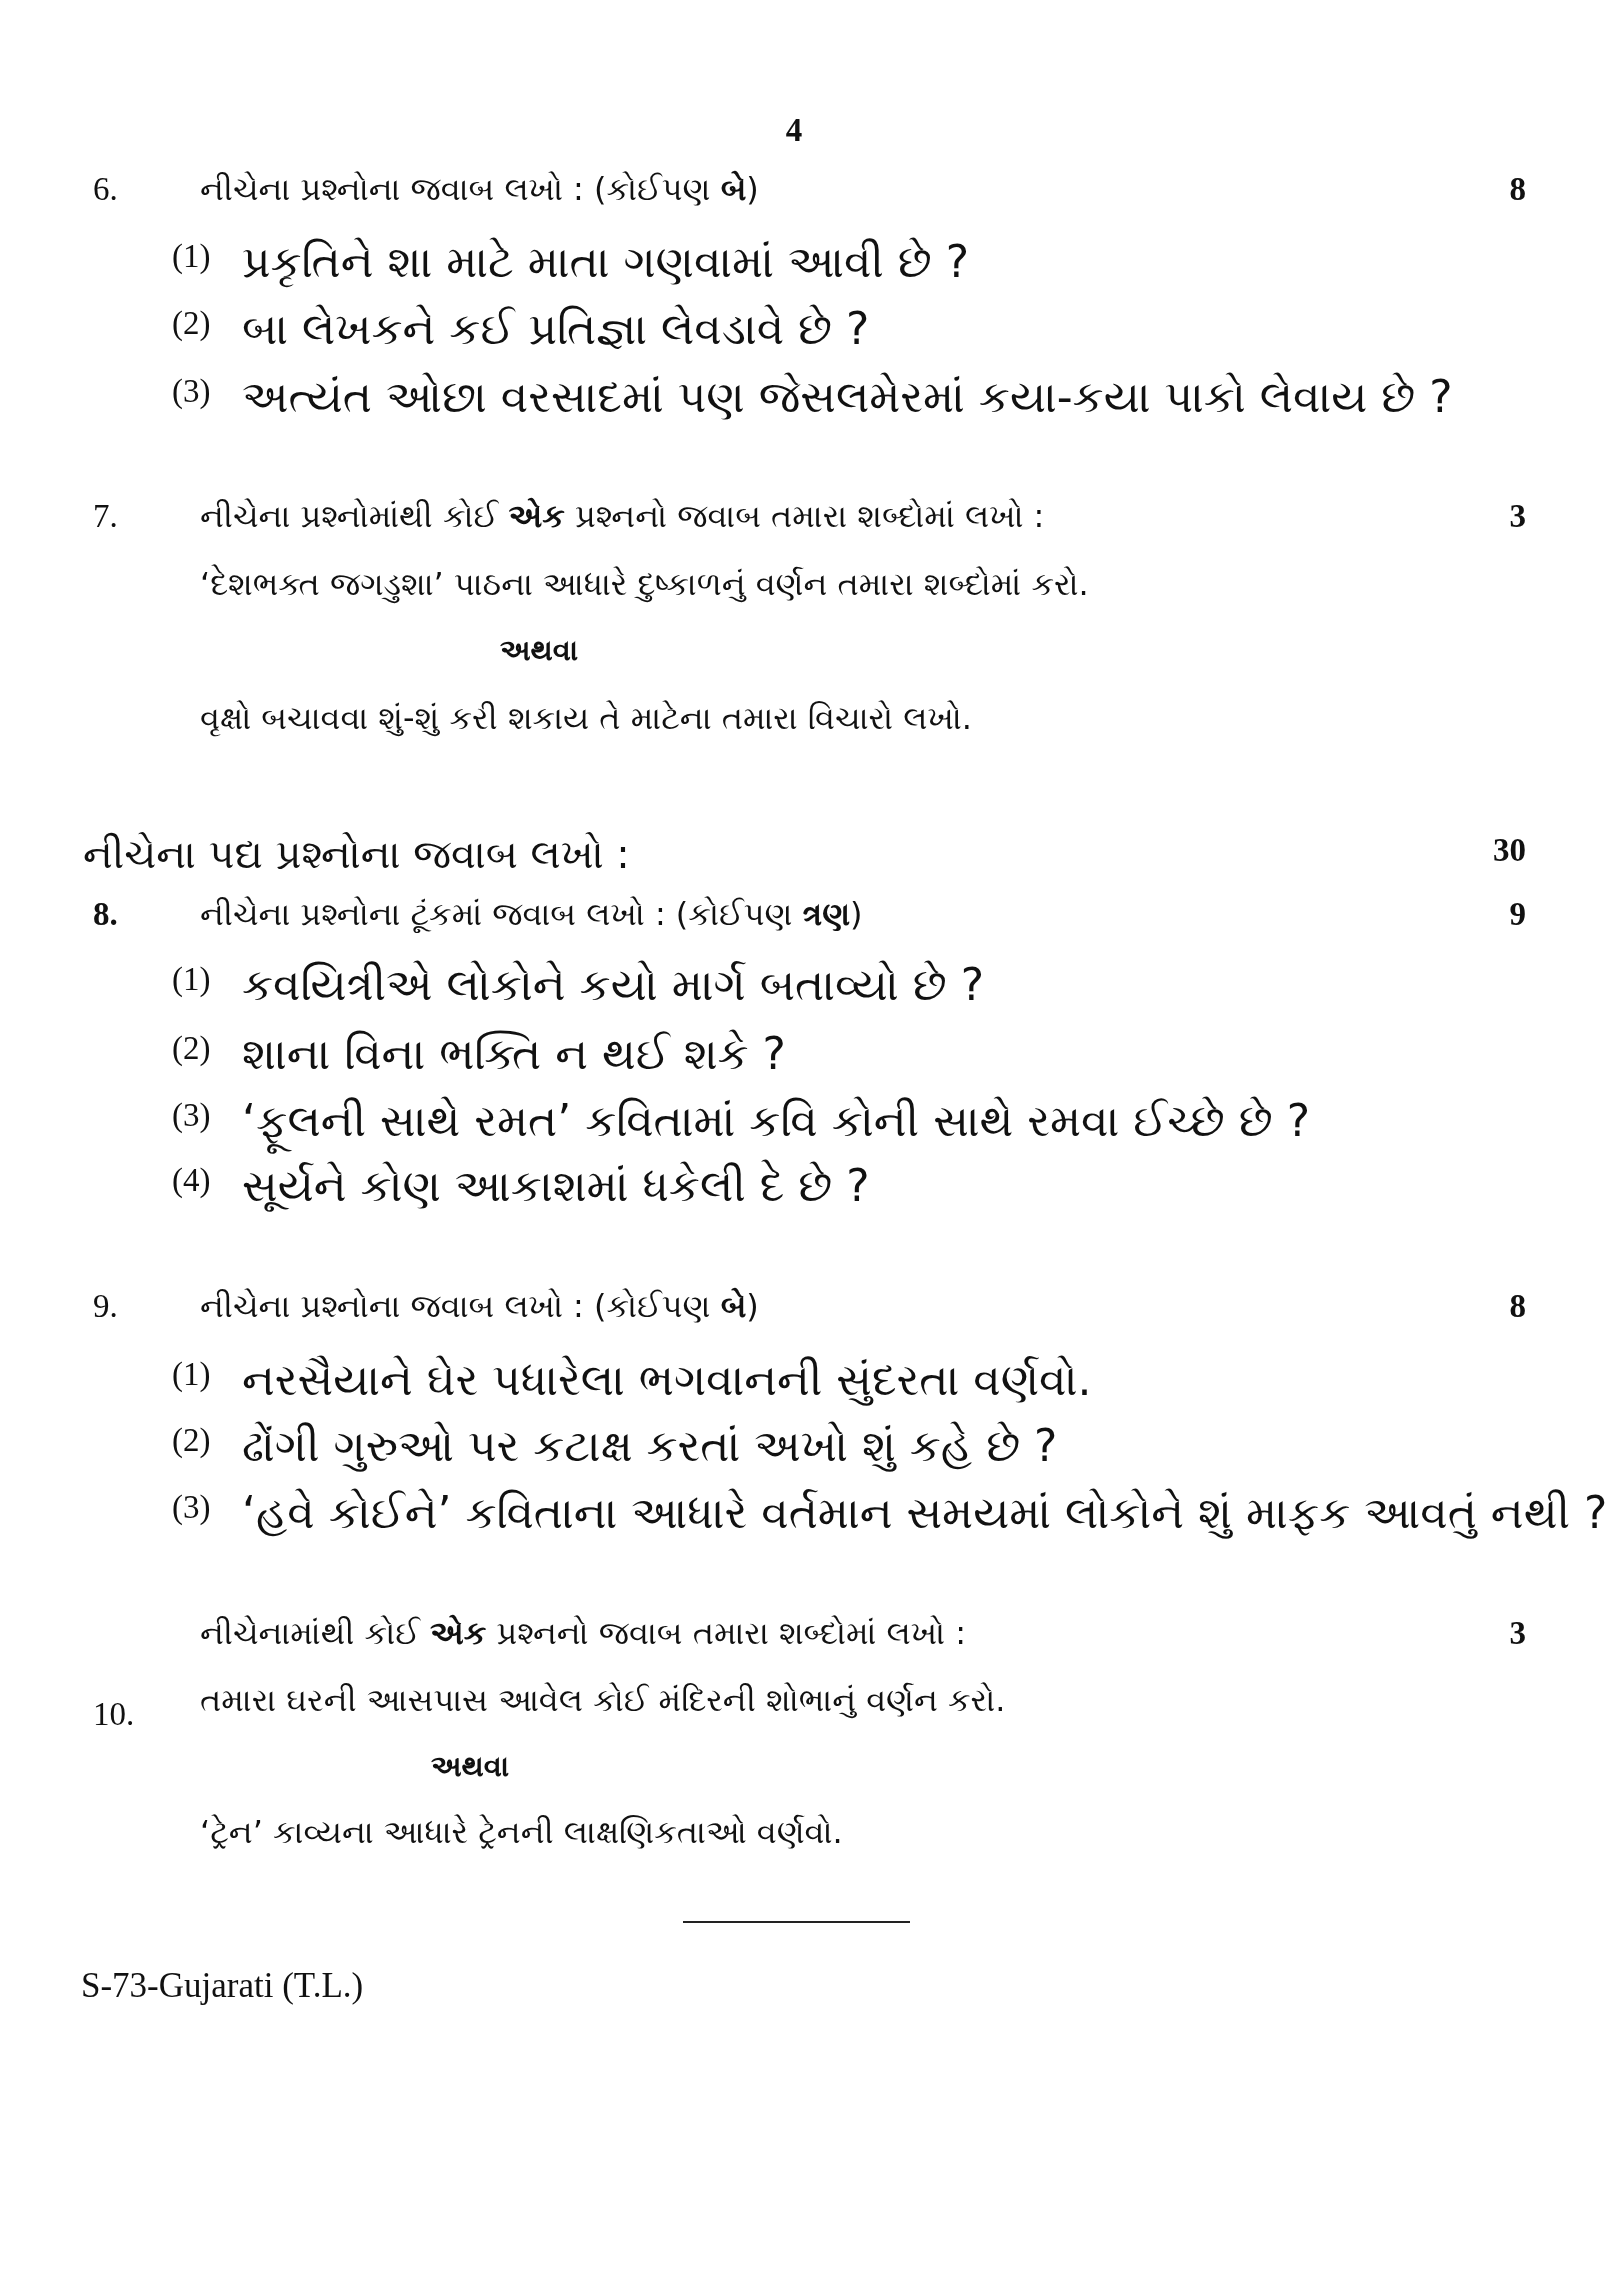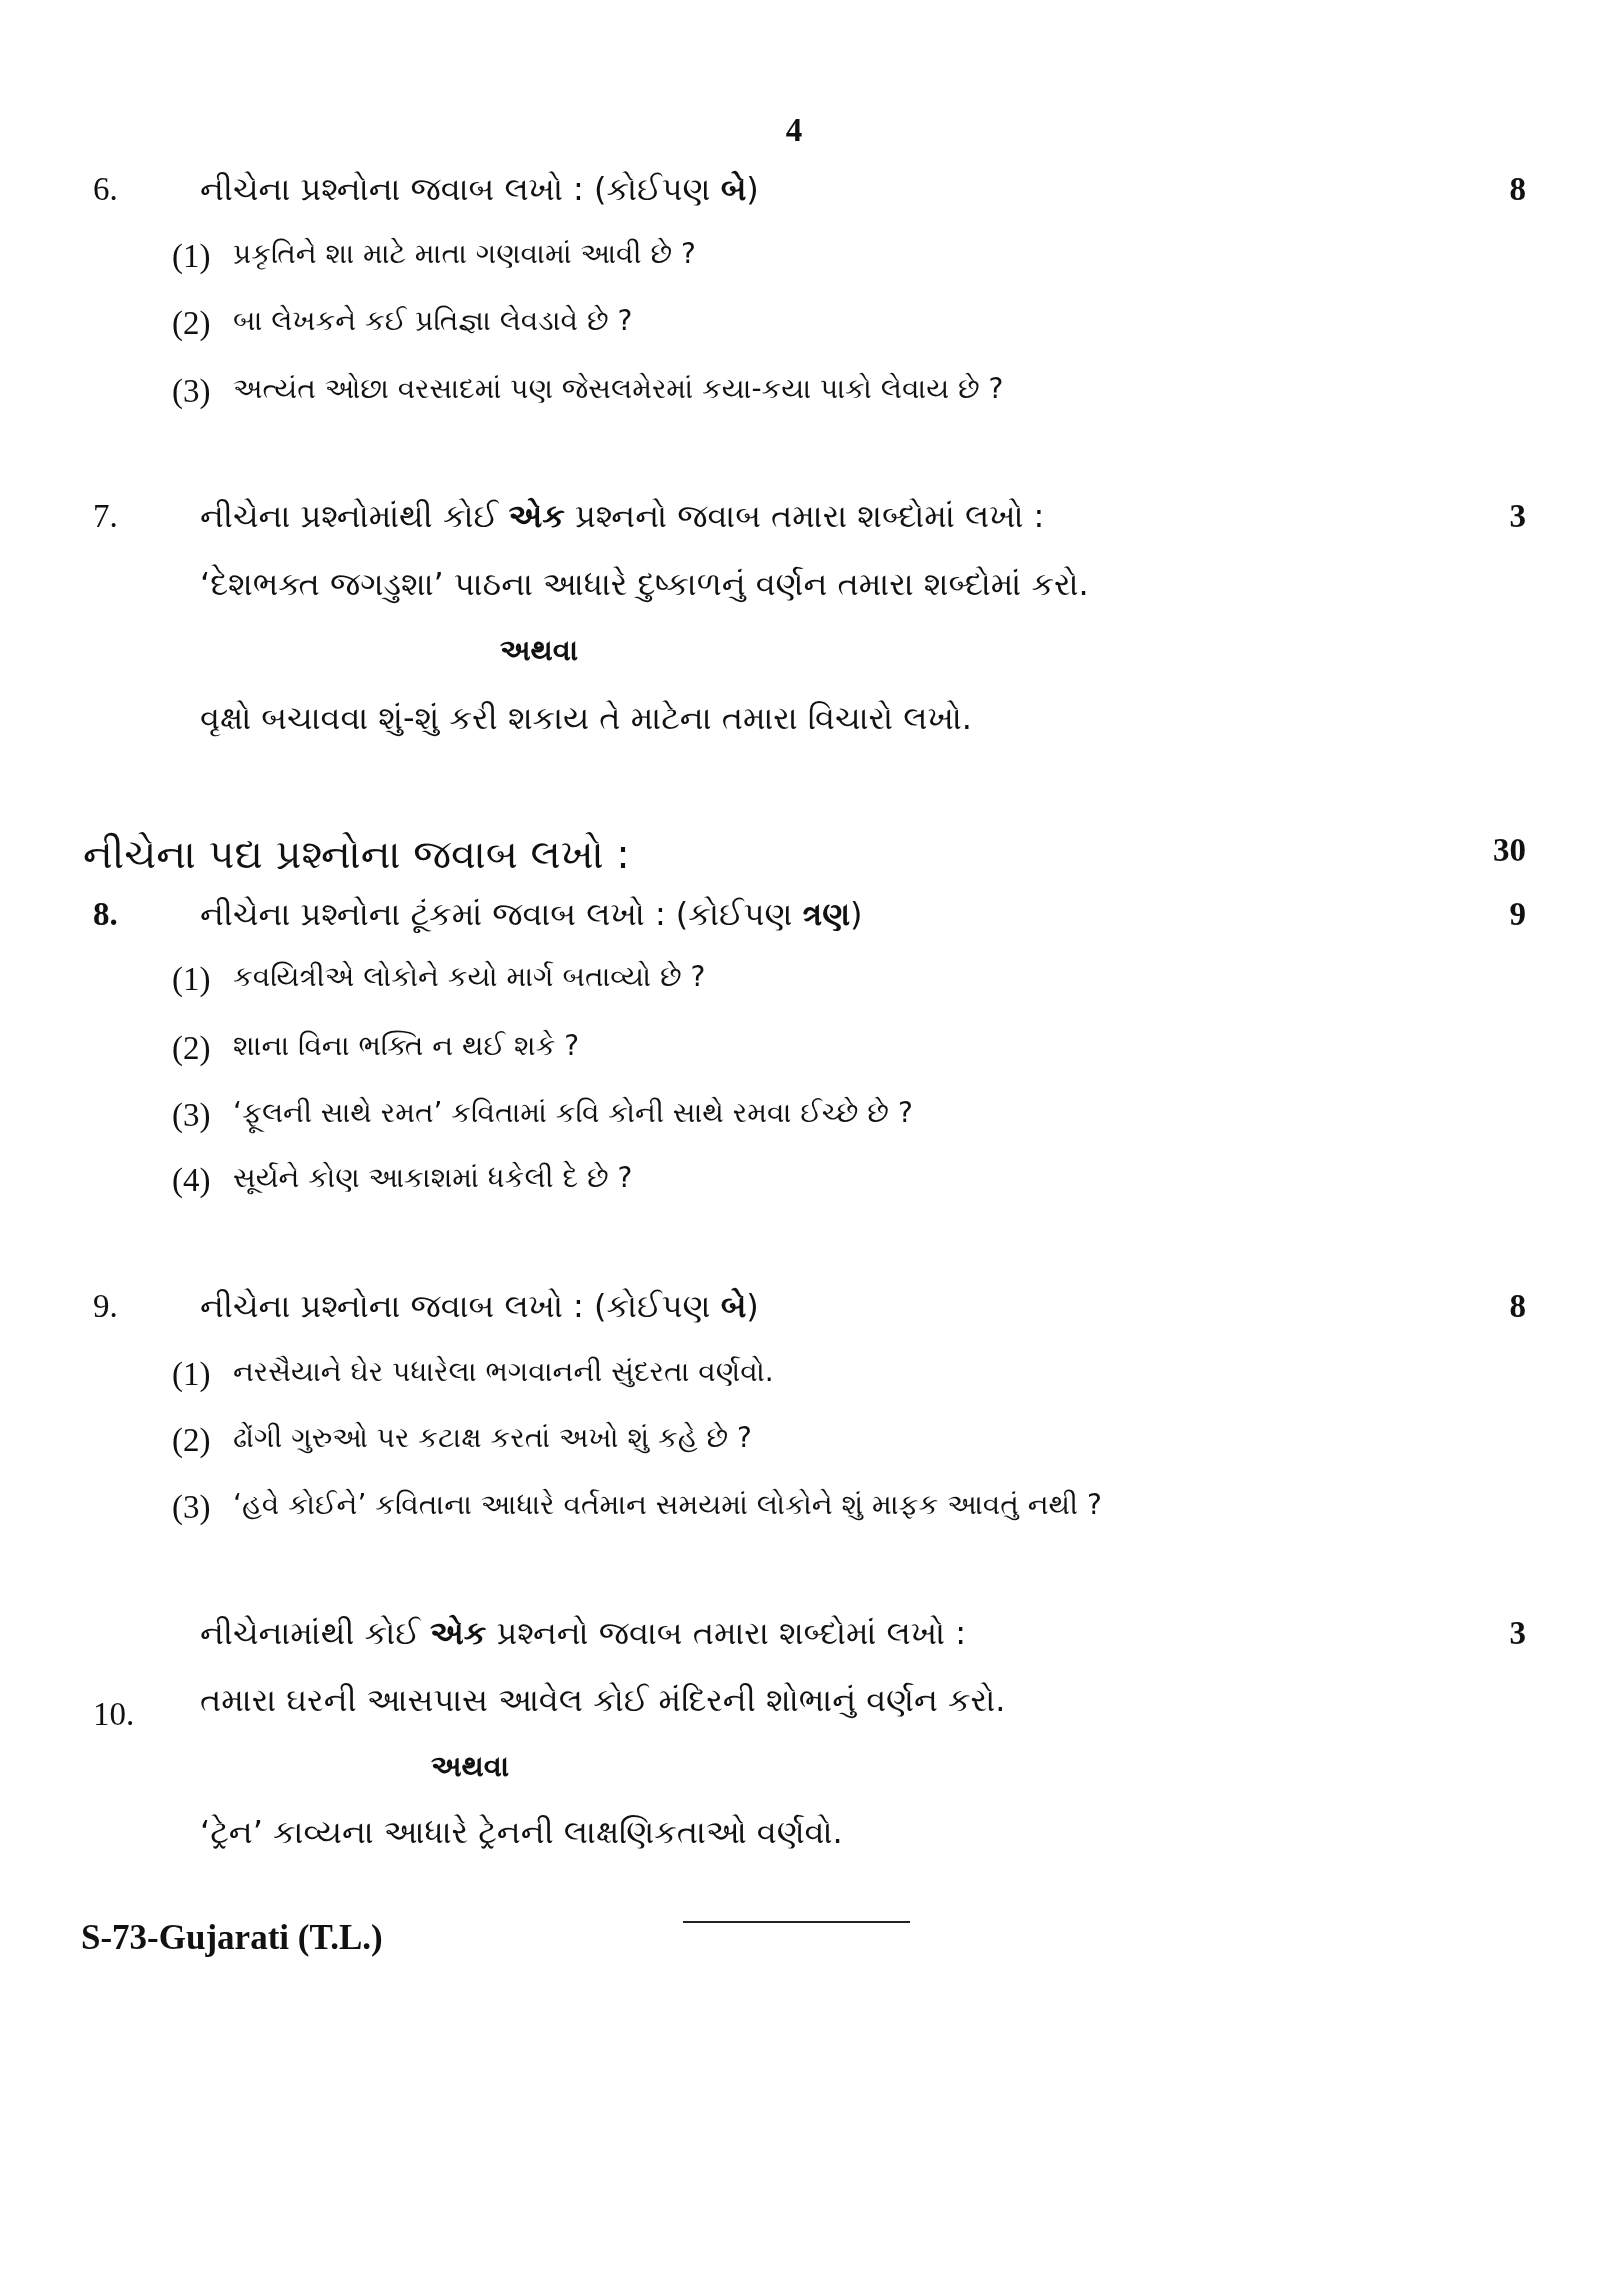--- a/index.html
+++ b/index.html
@@ -7,27 +7,27 @@
       width: 1621px; height: 2293px; position: relative; overflow: hidden;
       font-family: "Liberation Serif", "DejaVu Serif", serif;
       color: #111111;
     }
     .abs { position: absolute; white-space: nowrap; line-height: 1; }
     .page-num { left: 0; width: 1588px; text-align: center; top: 114px; font-size: 33px; font-weight: bold; }
     .qnum { left: 93px; font-size: 33px; }
     .qnum.bold { font-weight: bold; }
     .qtext { left: 172px; font-size: 32px; font-family: "DejaVu Sans", "Liberation Sans", sans-serif; margin-left: 28px; }
     .subnum { left: 172px; font-size: 33px; }
-    .subtext { left: 233px; font-size: 28px; font-family: "DejaVu Sans", "Liberation Sans", sans-serif; }
+    .subtext { left: 242px; font-size: 44px; font-family: "DejaVu Sans", "Liberation Sans", sans-serif; }
     .section { left: 83px; font-size: 40px; font-family: "DejaVu Sans", "Liberation Sans", sans-serif; }
     .marks { right: 95px; font-size: 33px; font-weight: bold; text-align: right; }
     .athva { font-size: 29px; font-weight: bold; font-family: "DejaVu Sans", "Liberation Sans", sans-serif; }
     .b { font-weight: bold; }
     .rule { position: absolute; left: 683px; top: 1921px; width: 227px; height: 0; border-top: 2px solid #222; }
-    .footer { left: 81px; top: 1920px; font-size: 35px; font-weight: bold; }
+    .footer { left: 81px; top: 1968px; font-size: 35px; font-weight: normal; }
   </style>
 </head>
 <body>
 
 <div class="abs page-num">4</div>
 
 <section>
   <div class="abs qnum" style="top:173px">6.</div>
   <div class="abs qtext" style="top:173px"><span>નીચેના પ્રશ્નોના જવાબ લખો : (કોઈપણ </span><span class="b">બે</span><span>)</span></div>
   <div class="abs marks" style="top:173px">8</div>

